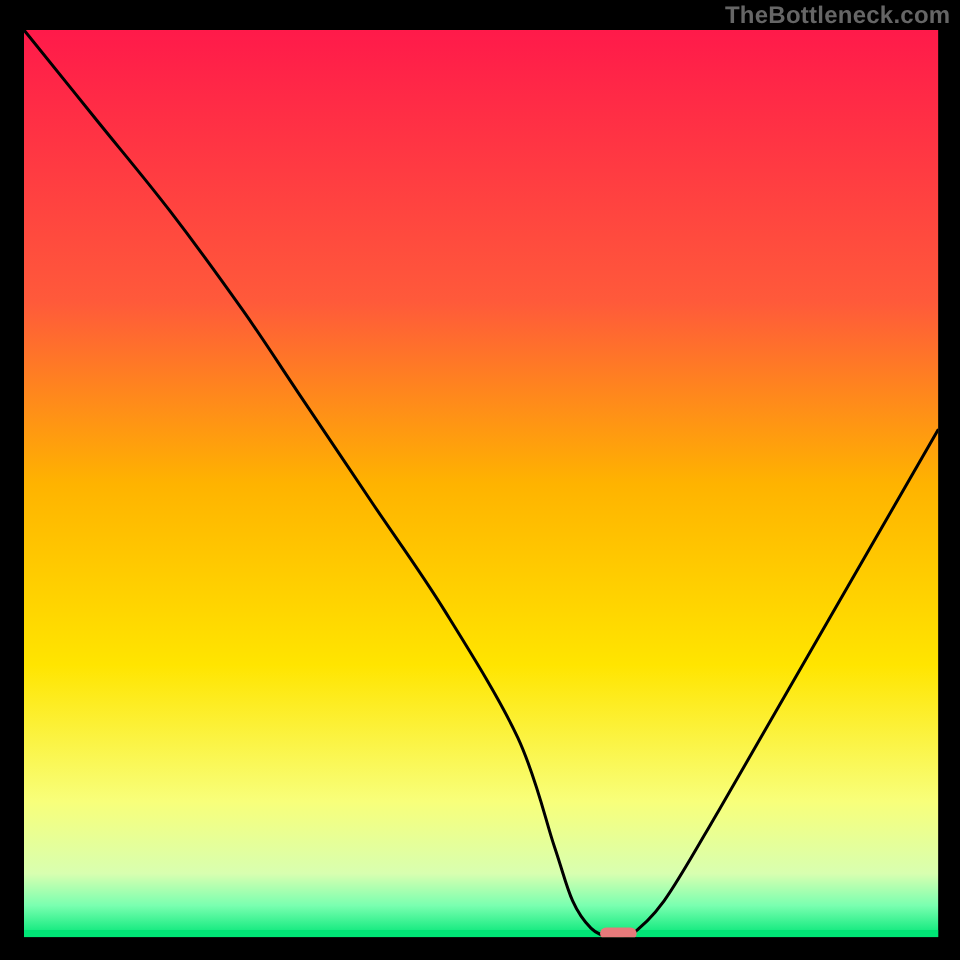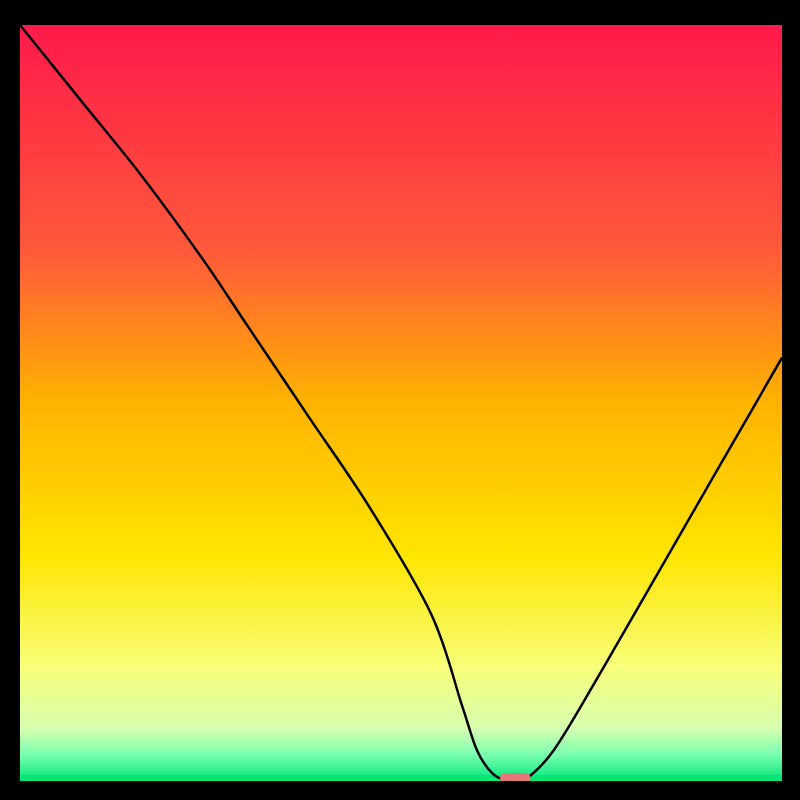--- a/index.html
+++ b/index.html
@@ -35,20 +35,21 @@
     height: 756px;
   }
   svg {
     display: block;
   }
 </style>
 </head>
 <body>
 
 <div class="frame">
+  <div class="watermark">TheBottleneck.com</div>
 
   <div class="plot-wrap">
     <svg id="chart-svg" width="762" height="756" viewBox="0 0 762 756">
       <defs>
         <linearGradient id="bg-grad" x1="0" y1="0" x2="0" y2="1">
             <stop offset="0%" stop-color="#ff1a4a"></stop>
             <stop offset="30%" stop-color="#ff5a3a"></stop>
             <stop offset="50%" stop-color="#ffb300"></stop>
             <stop offset="70%" stop-color="#ffe500"></stop>
             <stop offset="85%" stop-color="#f8ff7a"></stop>

